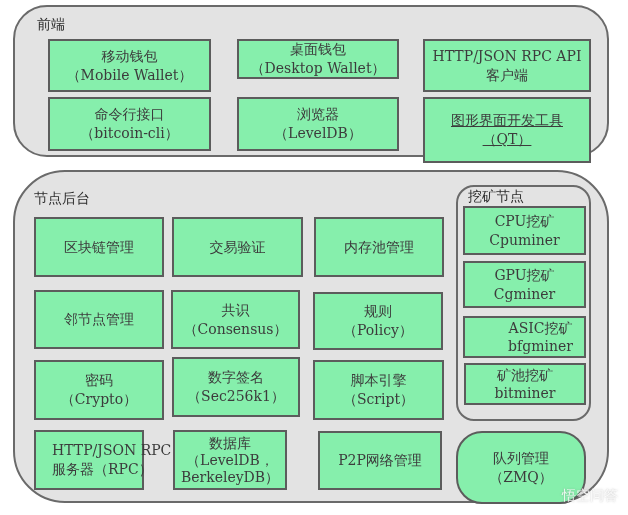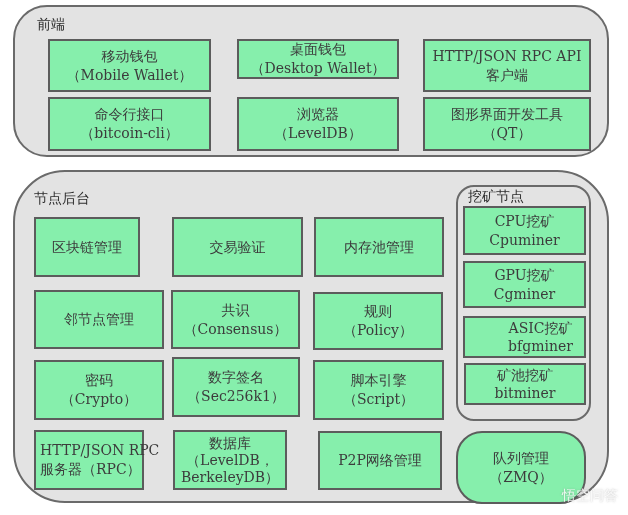--- a/index.html
+++ b/index.html
@@ -46,30 +46,30 @@
   <span>客户端</span>
 </div>
 <div class="box" style="left:48px; top:97px; width:163px; height:54px;">
   <span>命令行接口</span>
   <span>（bitcoin-cli）</span>
 </div>
 <div class="box" style="left:237px; top:97px; width:162px; height:54px;">
   <span>浏览器</span>
   <span>（LevelDB）</span>
 </div>
-<div class="box" style="left:423px; top:97px; width:168px; height:54px;">
+<div class="box" style="left:423px; top:97px; width:168px; height:66px;text-decoration:underline;">
   <span>图形界面开发工具</span>
   <span>（QT）</span>
 </div>
 
 <div class="group" style="left:13px; top:170px; width:596px; height:333px; border-radius:52px;">
 </div>
 <div class="group-title" style="left:34px; top:190px;">节点后台</div>
 
-<div class="box" style="left:34px; top:217px; width:106px; height:60px;">
+<div class="box" style="left:34px; top:217px; width:130px; height:60px;">
   <span>区块链管理</span>
 </div>
 <div class="box" style="left:172px; top:217px; width:131px; height:60px;">
   <span>交易验证</span>
 </div>
 <div class="box" style="left:314px; top:217px; width:130px; height:60px;">
   <span>内存池管理</span>
 </div>
 
 <div class="box" style="left:34px; top:290px; width:130px; height:59px;">
@@ -90,21 +90,21 @@
 </div>
 <div class="box" style="left:172px; top:357px; width:128px; height:60px;">
   <span>数字签名</span>
   <span>（Sec256k1）</span>
 </div>
 <div class="box" style="left:313px; top:360px; width:131px; height:60px;">
   <span>脚本引擎</span>
   <span>（Script）</span>
 </div>
 
-<div class="box" style="left:34px; top:430px; width:110px; height:60px; align-items:flex-start; padding-left:4px;">
+<div class="box" style="left:34px; top:430px; width:110px; height:60px; align-items:flex-start; padding-left:16px;">
   <span>HTTP/JSON RPC</span>
   <span>服务器（RPC）</span>
 </div>
 <div class="box" style="left:173px; top:430px; width:114px; height:60px; line-height:17px;">
   <span>数据库</span>
   <span>（LevelDB，</span>
   <span>BerkeleyDB）</span>
 </div>
 <div class="box" style="left:318px; top:431px; width:124px; height:59px;">
   <span>P2P网络管理</span>

